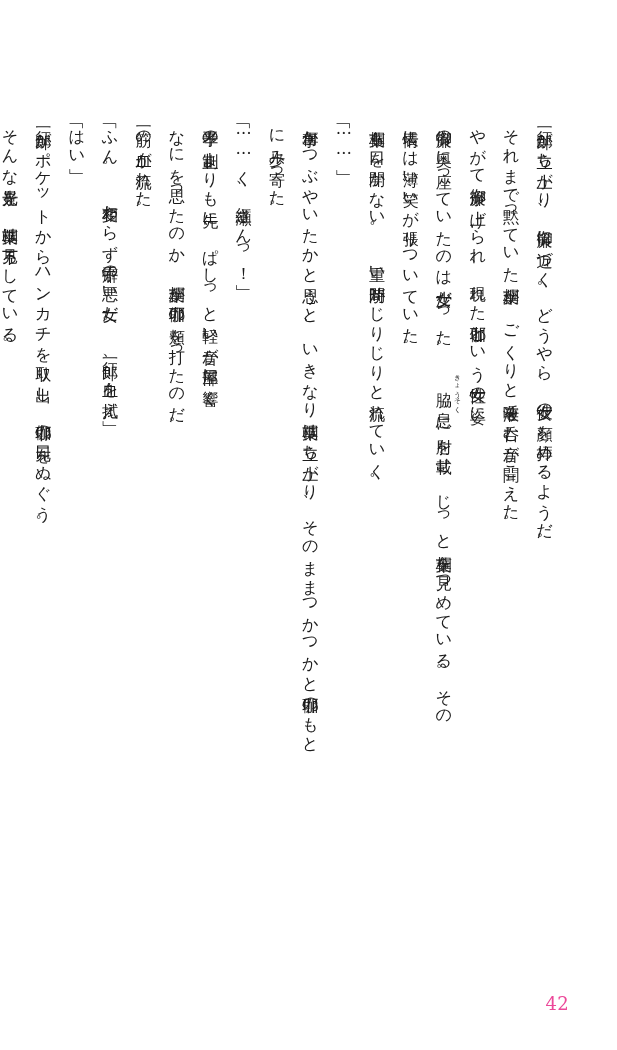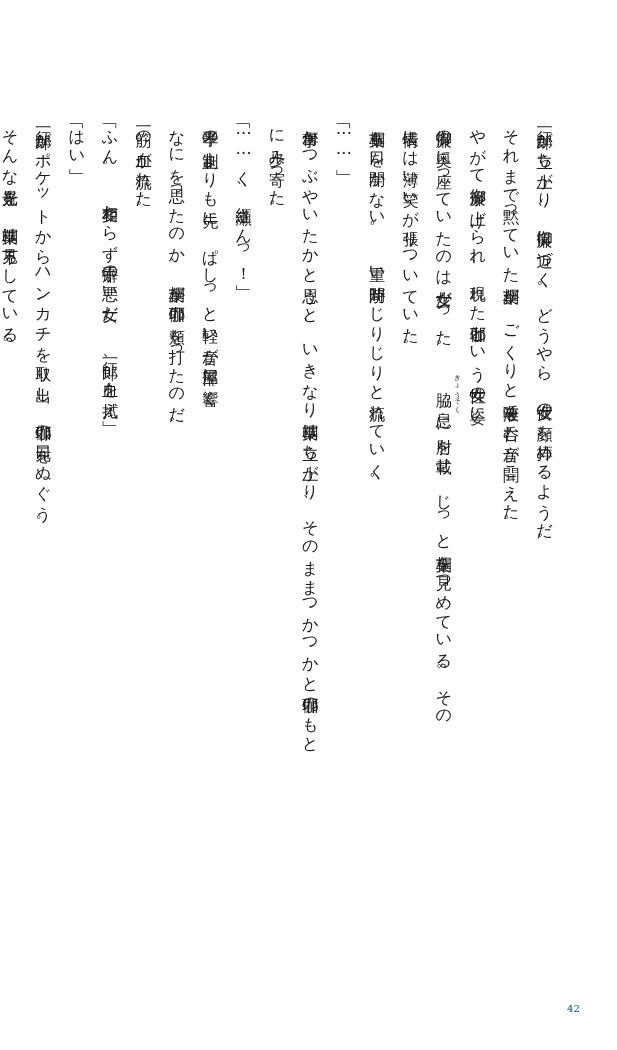--- a/index.html
+++ b/index.html
@@ -61,25 +61,25 @@
   rt {
     font-size: 0.42em;
     letter-spacing: 0;
     line-height: 1;
     color: #2a2a2a;
   }
 
   
   #page-number {
     position: absolute;
-    right: 37px;
+    right: 48px;
     bottom: 36px;
-    font-size: 10px;
+    font-size: 18px;
     font-family: "DejaVu Serif", "Liberation Serif", serif;
-    color: #0c4a6e;
+    color: #ec4899;
     letter-spacing: 0.02em;
   }
 </style>
 </head>
 <body>
 
 <div id="page">
 
   <div id="text-block">
 

